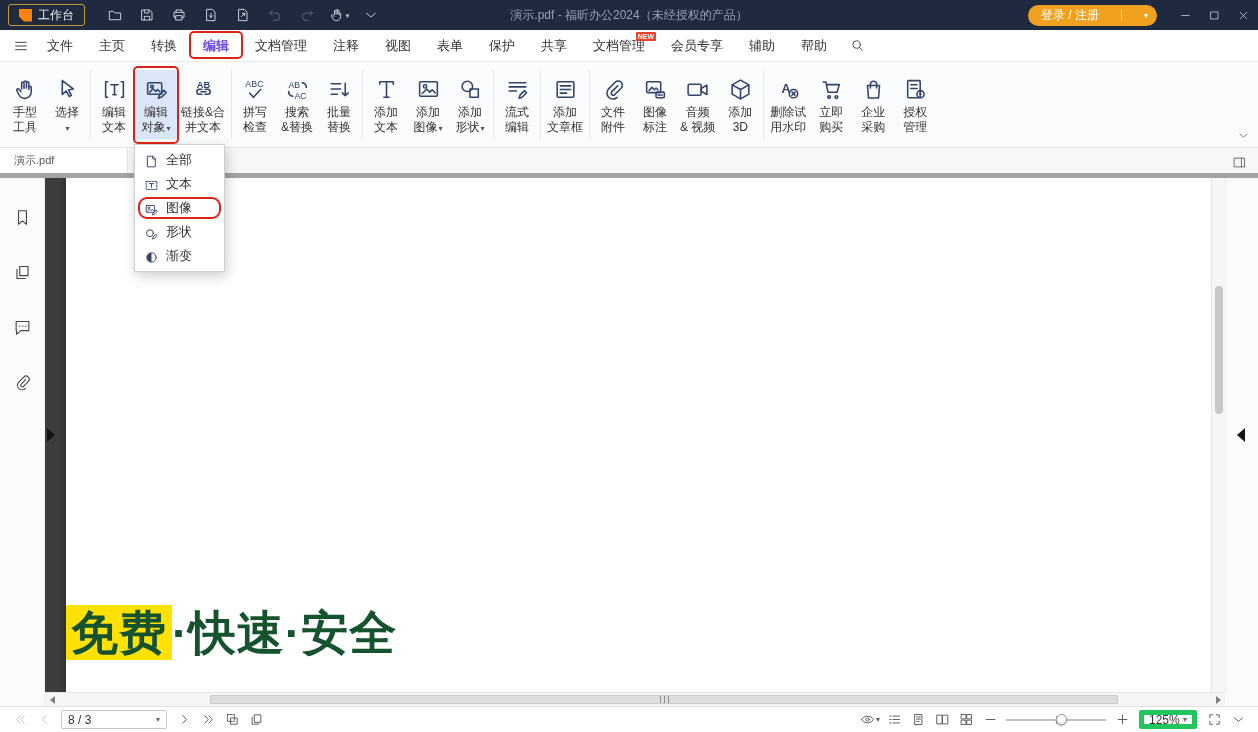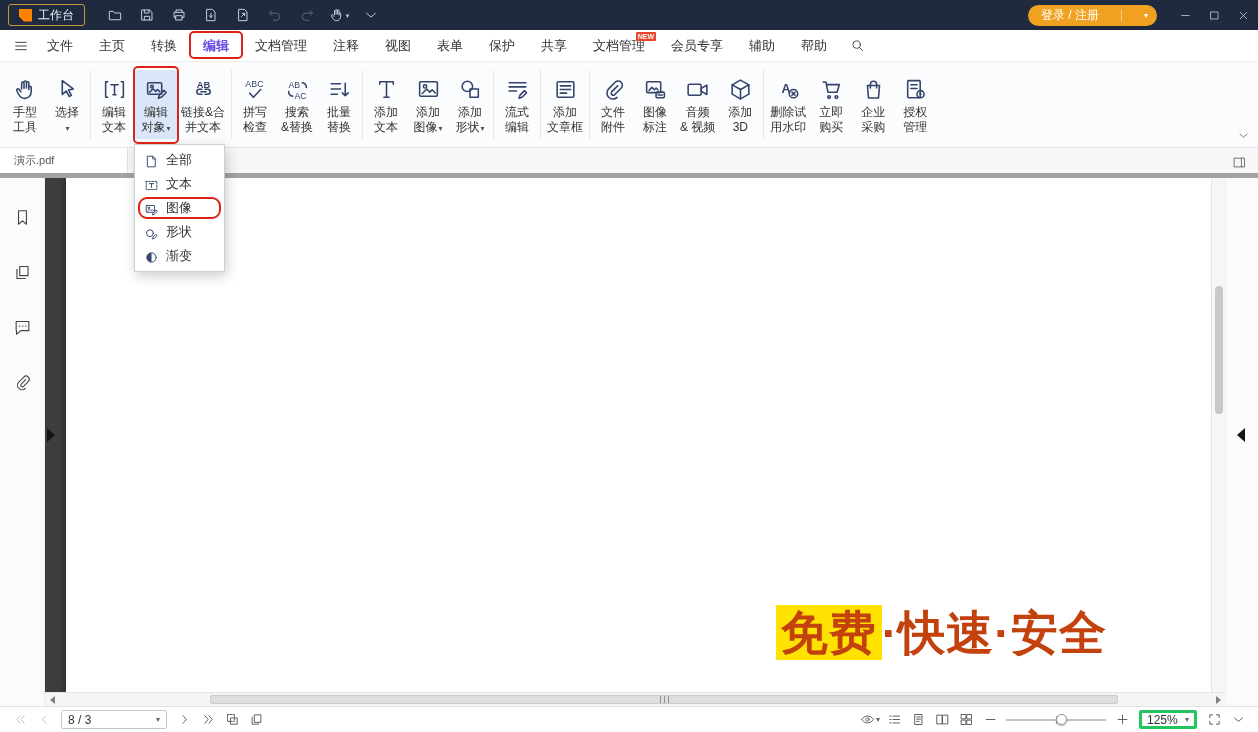--- a/index.html
+++ b/index.html
@@ -59,21 +59,21 @@
 .tab{background:#fff;min-width:128px;border-right:1px solid #e2e3e5;display:flex;align-items:center;padding:0 14px;font-size:11px;color:#555;cursor:pointer;white-space:nowrap}
 .tab-right-icon{position:absolute;right:11px;top:7px;color:#555;cursor:pointer}
 .tab-right-icon .ic{width:15px;height:15px;stroke-width:1.3}
 
 .main{height:514px;display:flex;position:relative}
 .sidebar{width:45px;background:#fbfbfc;border-right:1px solid #ededef;display:flex;flex-direction:column;align-items:center;padding-top:24px;gap:25px}
 .sbtn{width:30px;height:30px;display:flex;align-items:center;justify-content:center;color:#454545;cursor:pointer}
 .sbtn .ic{width:19px;height:19px;stroke-width:1.4}
 .content{flex:1;background:#3d3d3d;position:relative}
 .page{position:absolute;left:21px;right:14px;top:0;bottom:0;background:#fff;box-shadow:0 0 8px rgba(0,0,0,.45)}
-.headline{position:absolute;left:0;right:104px;top:424px;text-align:right;font-size:47px;font-weight:700;color:#c2410c;letter-spacing:1px;white-space:nowrap}
+.headline{position:absolute;left:0;right:104px;top:424px;text-align:left;font-size:47px;font-weight:700;color:#14532d;letter-spacing:1px;white-space:nowrap}
 .hl{background:#ffe202;padding:1px 5px}
 .vscroll{position:absolute;right:0;top:0;bottom:0;width:14px;background:#f6f6f7;border-left:1px solid #e4e4e6;cursor:pointer}
 .vthumb{position:absolute;left:3px;width:8px;top:108px;height:128px;background:#c8c8ca;border-radius:4px;cursor:grab}
 .handle-l{position:absolute;left:2px;top:250px;width:0;height:0;border:7px solid transparent;border-left:8px solid #141414;border-right:0;cursor:pointer}
 .rail{width:33px;background:#fbfbfc;border-left:1px solid #ededef;position:relative}
 .handle-r{position:absolute;left:11px;top:250px;width:0;height:0;border:7px solid transparent;border-right:8px solid #141414;border-left:0;cursor:pointer}
 
 .hscroll-row{height:14px;display:flex}
 .hs-spacer{width:45px;background:#fbfbfc;border-right:1px solid #ededef}
 .hs-track{flex:1;background:#f5f5f6;border-top:1px solid #e3e3e5;position:relative;cursor:pointer}
@@ -91,21 +91,21 @@
 .sb-icon{min-width:24px;height:22px;display:flex;align-items:center;justify-content:center;color:#4c4c4c;cursor:pointer;gap:1px}
 .sb-icon .ic{width:15px;height:15px;stroke-width:1.4}
 .sb-icon.dis{color:#bcbcbe}
 .sb-icon .arr-t{color:#666}
 .page-box{width:106px;height:19px;border:1px solid #c5c6ca;border-radius:2px;display:flex;align-items:center;justify-content:space-between;padding:0 6px;margin:0 5px;font-size:12px;color:#333;cursor:pointer}
 .box-arr{font-size:8px;color:#666}
 .zoom-slider{width:104px;height:22px;position:relative;margin:0 2px;cursor:pointer}
 .zs-track{position:absolute;left:2px;right:2px;top:10px;height:2px;background:#c2c3c6}
 .zs-tick{position:absolute;left:50%;top:7px;width:1px;height:8px;background:#ababab}
 .zs-thumb{position:absolute;left:52px;top:5px;width:11px;height:11px;border-radius:50%;background:#fff;border:1px solid #8e8f94;box-shadow:0 1px 2px rgba(0,0,0,.25);cursor:grab}
-.zoom-box{width:58px;height:19px;border:3px solid #22c55e;border-radius:2px;display:flex;align-items:center;justify-content:space-between;padding:0 5px;margin:0 5px;font-size:12px;color:#333;cursor:pointer}
+.zoom-box{width:58px;height:19px;border:5px solid #22c55e;border-radius:2px;display:flex;align-items:center;justify-content:space-between;padding:0 5px;margin:0 5px;font-size:12px;color:#333;cursor:pointer}
 </style>
 </head>
 <body>
 
 <div class="titlebar">
   <div class="ws-btn">
     <span class="logo-shape"></span>
     <span>工作台</span>
   </div>
   <div class="tb-icons" id="tb-icons">
@@ -153,20 +153,21 @@
           <path d="M8.3 11.5V6a1.15 1.15 0 012.3 0v4.8m0-5.9a1.15 1.15 0 012.3 0v5.6m0-4.7a1.15 1.15 0 012.3 0v6.1m0-1.9a1.15 1.15 0 012.3 0v3.9c0 3.9-2.7 6.6-6.3 6.6-2.9 0-4.5-1.4-5.7-3.7l-1.8-3.6c-.5-1 .4-2.1 1.5-1.7.5.2.9.5 1.2 1l1.2 1.6"></path>
         </svg>
         <span class="arr-t tb-arr">▾</span>
       </span>
       <span class="tbtn">
         <svg class="ic" viewBox="0 0 24 24">
           <path d="M5.5 9.5l6.5 5.5 6.5-5.5"></path>
         </svg>
       </span>
     </div>
+  <div class="tb-title">演示.pdf - 福昕办公2024（未经授权的产品）</div>
   <div class="tb-right">
     <div class="login-btn">
       <span>登录 / 注册</span>
       <span class="login-sep"></span>
       <span class="login-arr">▾</span>
     </div>
     <div class="win-btn">
         <svg class="ic" viewBox="0 0 24 24">
           <path d="M5 12h14"></path>
         </svg>

